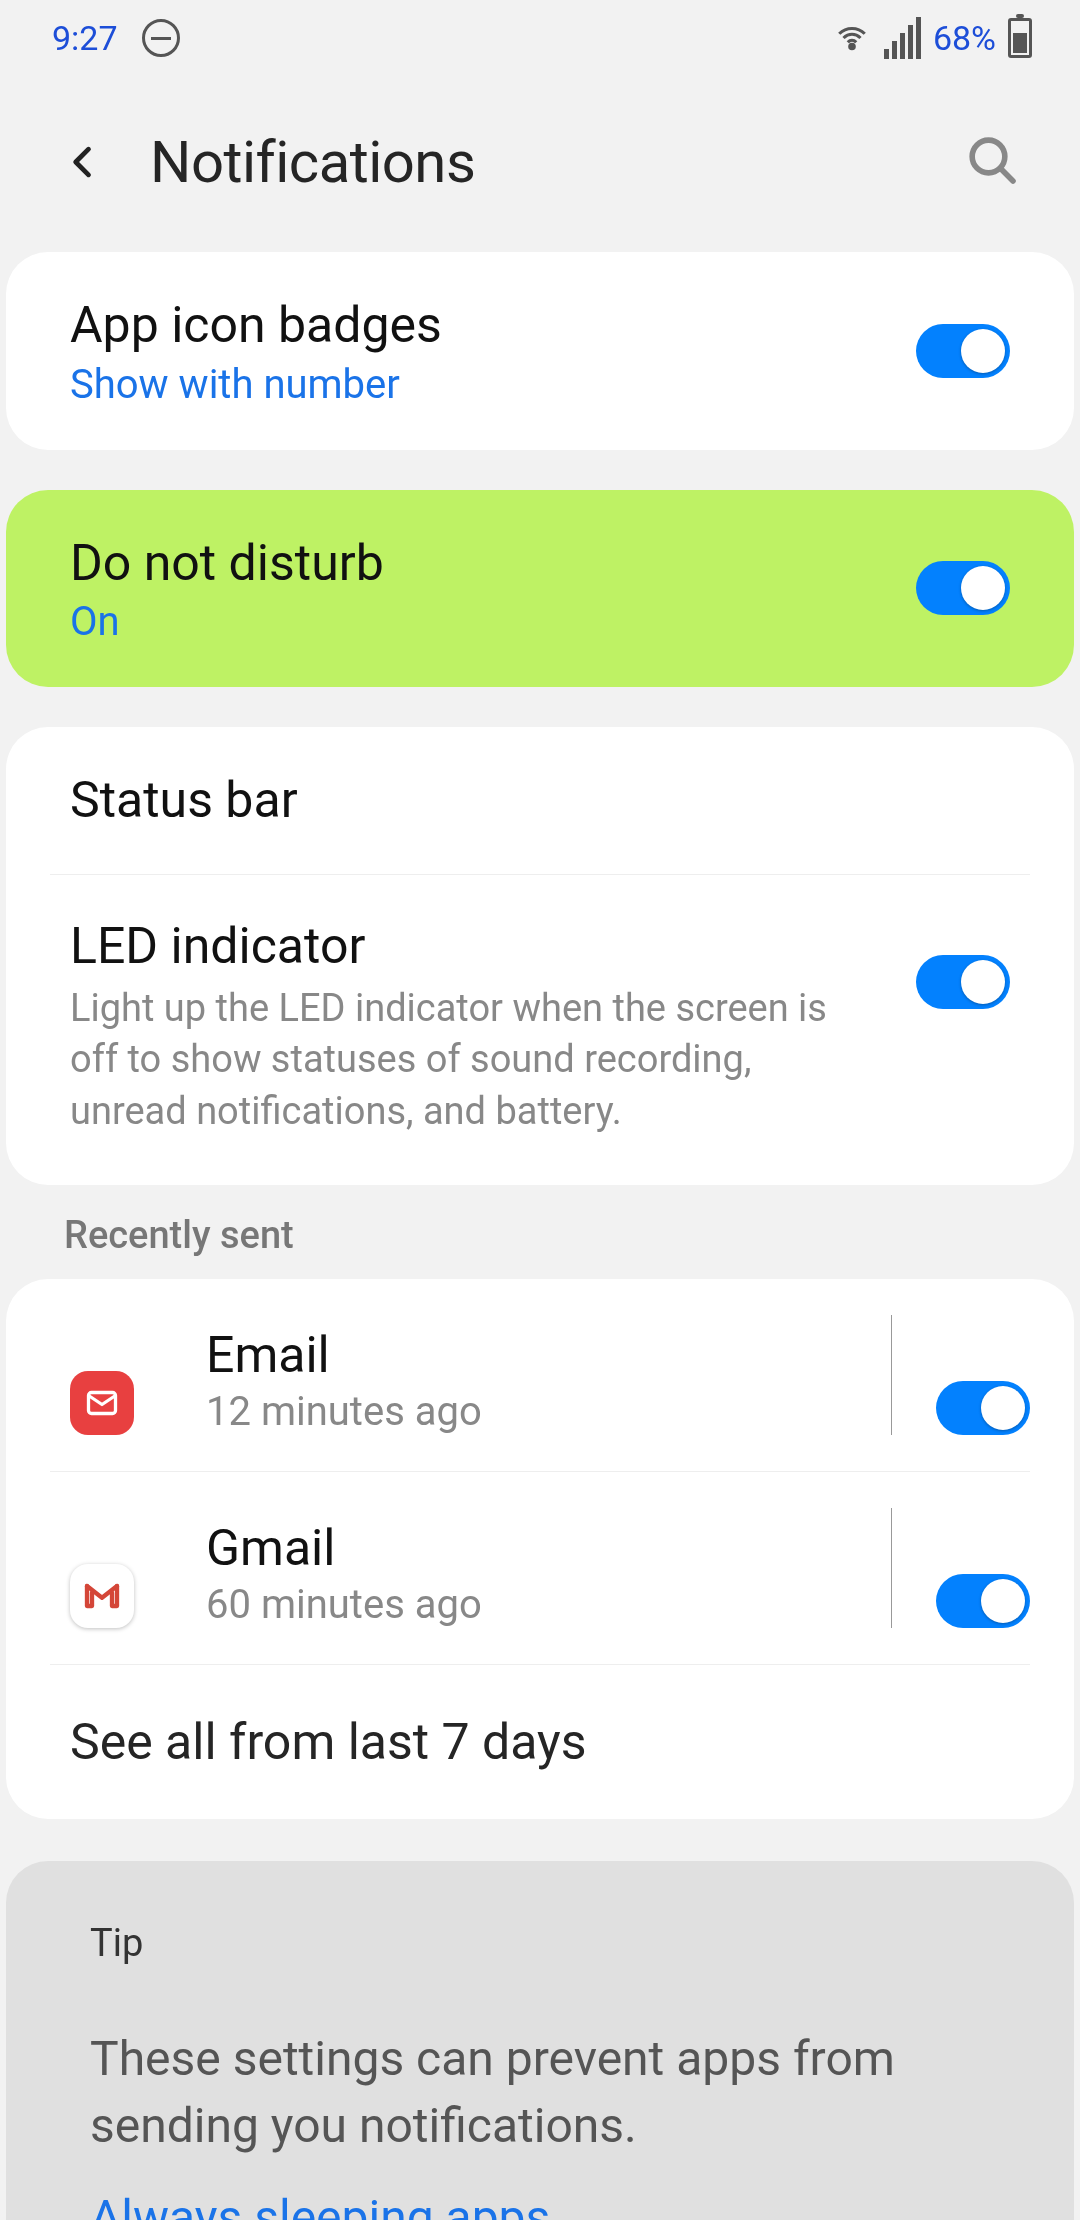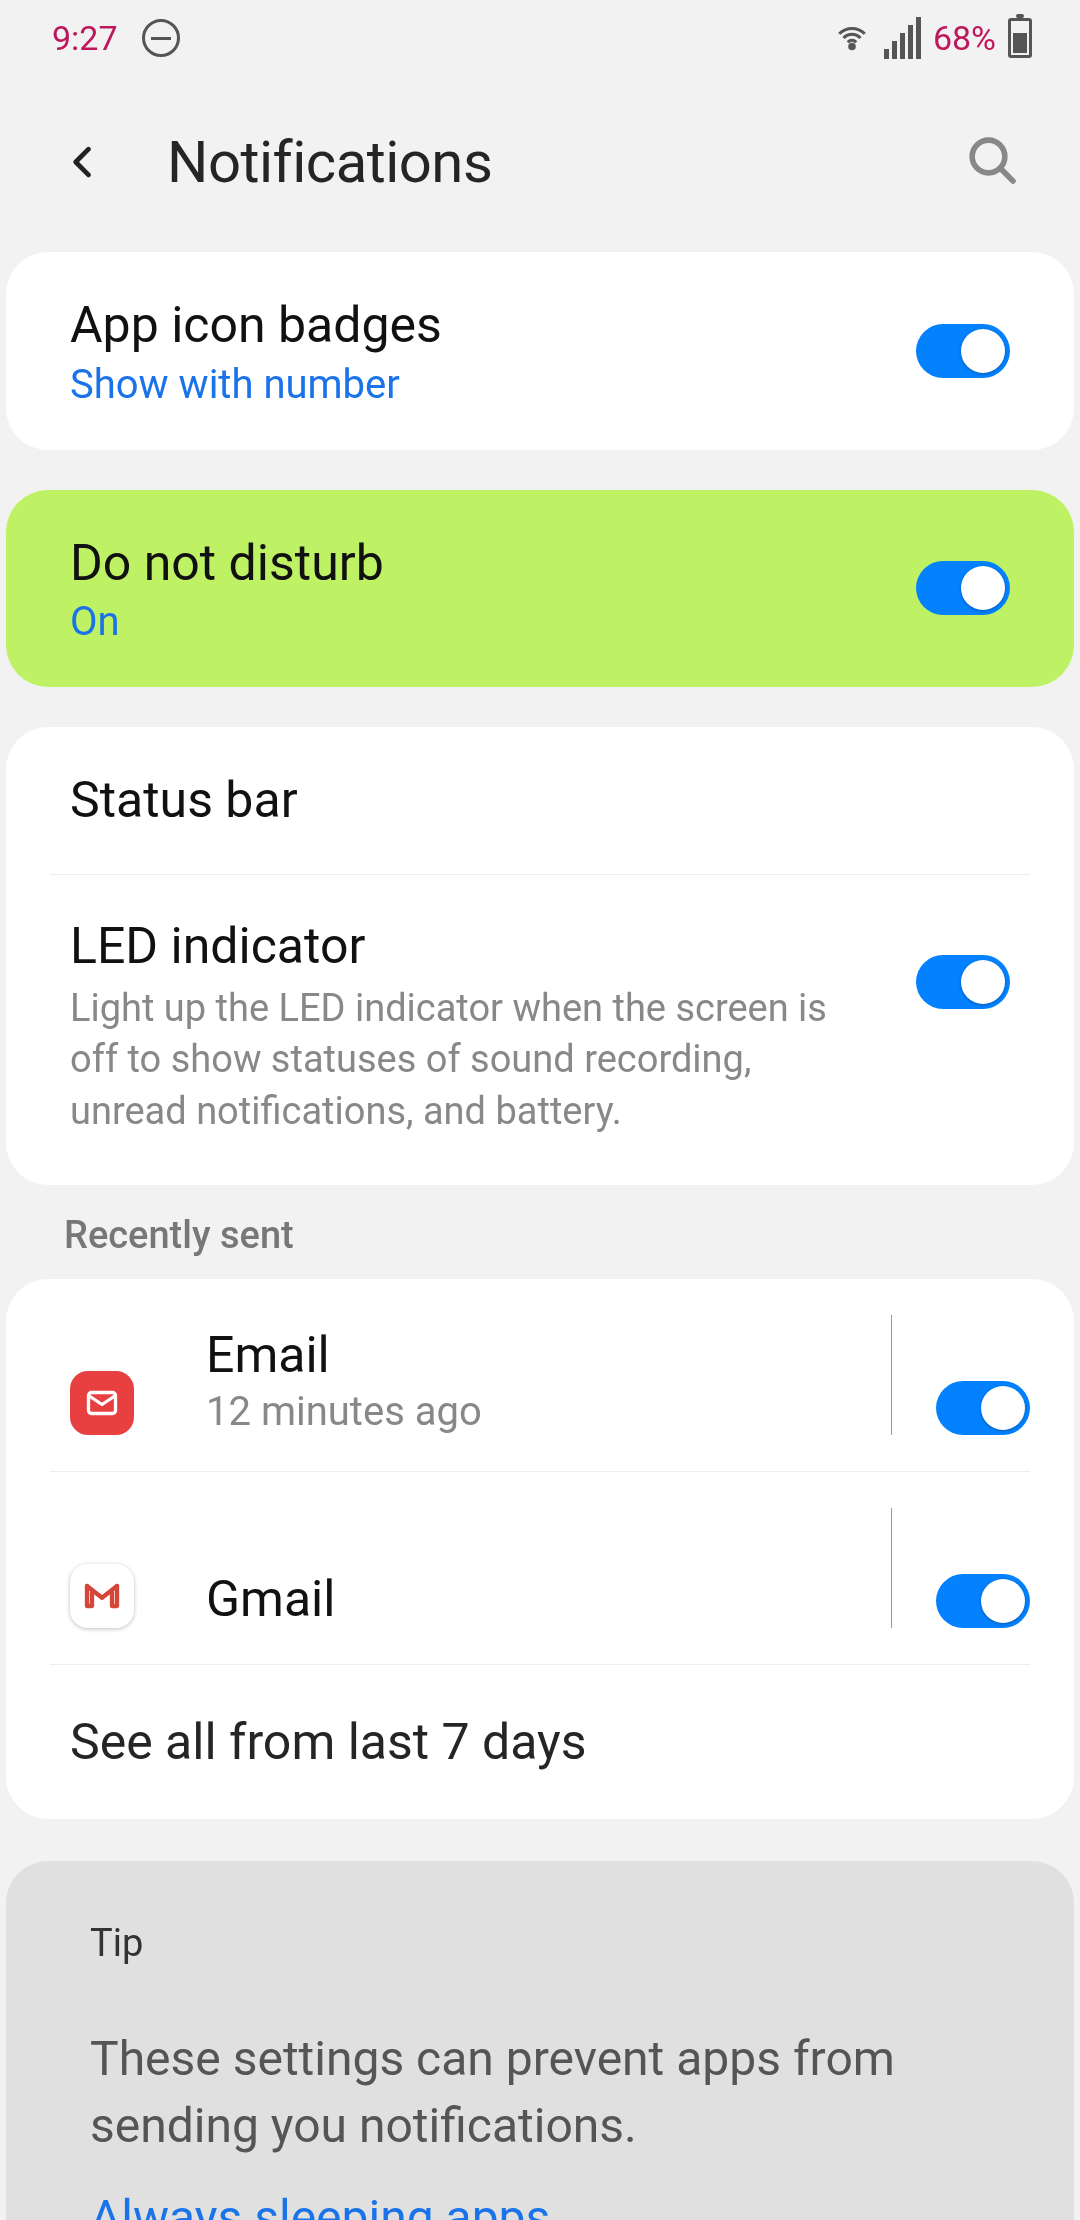--- a/index.html
+++ b/index.html
@@ -12,21 +12,21 @@
     overflow: hidden;
   }
   
   .status-bar {
     height: 72px;
     display: flex;
     align-items: center;
     justify-content: space-between;
     padding: 4px 48px 0 52px;
     font-size: 34px;
-    color: #be185d;
+    color: #1d4ed8;
   }
   .status-left { display: flex; align-items: center; gap: 24px; }
   .status-right { display: flex; align-items: center; gap: 12px; }
   .dnd-circle {
     width: 38px; height: 38px; border: 3px solid #555; border-radius: 50%;
     position: relative; display:inline-flex; align-items:center; justify-content:center;
   }
   .dnd-circle::after { content:""; width:20px; height:3px; background:#555;}
   .sig-bars { display:inline-flex; align-items:flex-end; gap:3px; }
   .sig-bars span { width:5px; background:#555; display:block;}
@@ -38,21 +38,21 @@
   .batt::after{content:"";position:absolute;bottom:2px;left:2px;right:2px;height:60%;background:#555;}
   .wifi { width:40px; height:34px; position:relative; }
   .wifi svg { width:100%; height:100%; }
 
   
   .header {
     height: 180px;
     display: flex;
     align-items: center;
     padding: 0 56px;
-    gap: 57px;
+    gap: 40px;
   }
   .back-btn { width:54px; height:54px; display:flex; align-items:center; justify-content:center;}
   .header-title { font-size: 58px; font-weight:400; flex:1; letter-spacing:-0.5px; }
   .search-btn { width:60px; height:60px; color:#777; }
 
   
   .card {
     background: #fff;
     border-radius: 42px;
     margin: 0 6px;
@@ -209,20 +209,21 @@
   <div class="app-row">
     <div class="app-icon gmail">
       <svg viewBox="0 0 24 24" width="40" height="40">
         <path d="M3 6 L12 13 L21 6" fill="none" stroke="#d44638" stroke-width="2.6" stroke-linecap="round" stroke-linejoin="round"></path>
         <path d="M3 6 V18 H6 V10" fill="none" stroke="#d44638" stroke-width="2.6" stroke-linecap="round" stroke-linejoin="round"></path>
         <path d="M21 6 V18 H18 V10" fill="none" stroke="#d44638" stroke-width="2.6" stroke-linecap="round" stroke-linejoin="round"></path>
       </svg>
     </div>
     <div class="app-texts">
       <div class="app-title">Gmail</div>
+      <div class="app-sub">60 minutes ago</div>
     </div>
     <div class="vdiv"></div>
     <div class="toggle"></div>
   </div>
   <div class="divider"></div>
   <div class="see-all">See all from last 7 days</div>
 </div>
 
 <div class="gap-small"></div>
 

